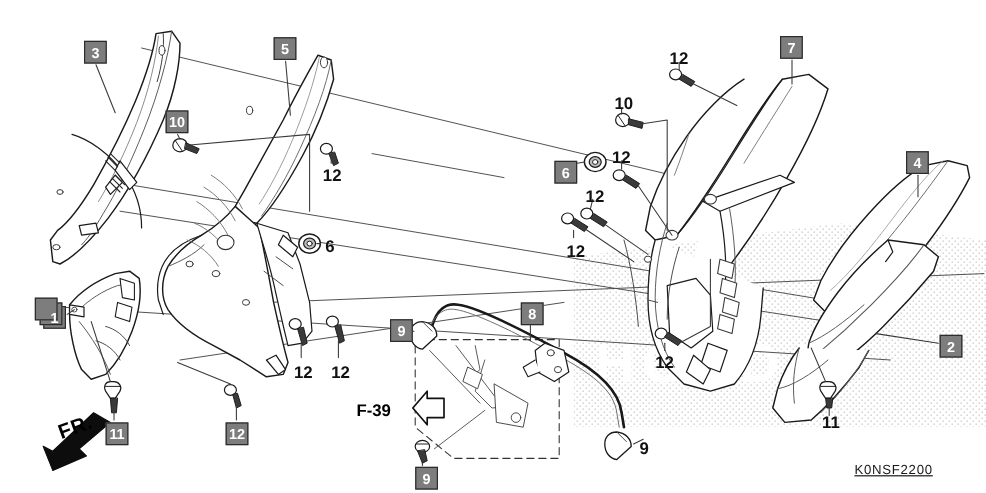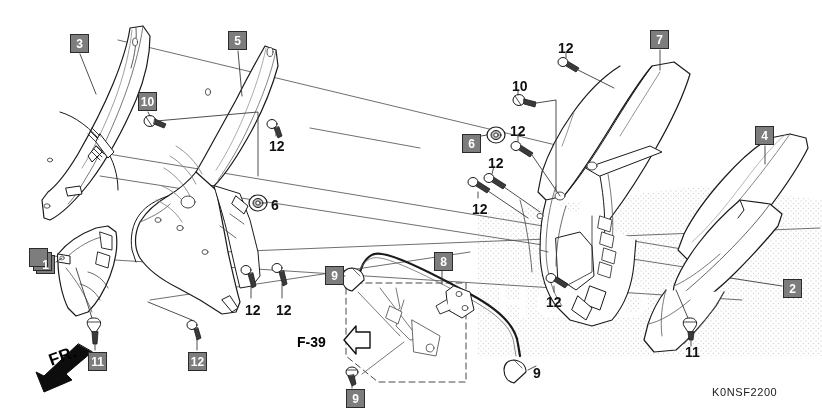--- a/index.html
+++ b/index.html
@@ -81,20 +81,21 @@
   #ref-f39 {
     left: 297px; top: 334px;
     font-size: 14px;
   }
   #sheet-code {
     left: 712px; top: 386px;
     font-size: 11px;
     font-weight: normal;
     letter-spacing: 0.6px;
     color: #1a1a1a;
+    text-decoration: underline;
   }
 </style>
 </head>
 <body>
 
 <div id="sheet">
 
   <svg id="artwork" viewBox="0 0 822 411" xmlns="http://www.w3.org/2000/svg">
     <defs>
       <pattern id="dots" width="4" height="4" patternUnits="userSpaceOnUse">

